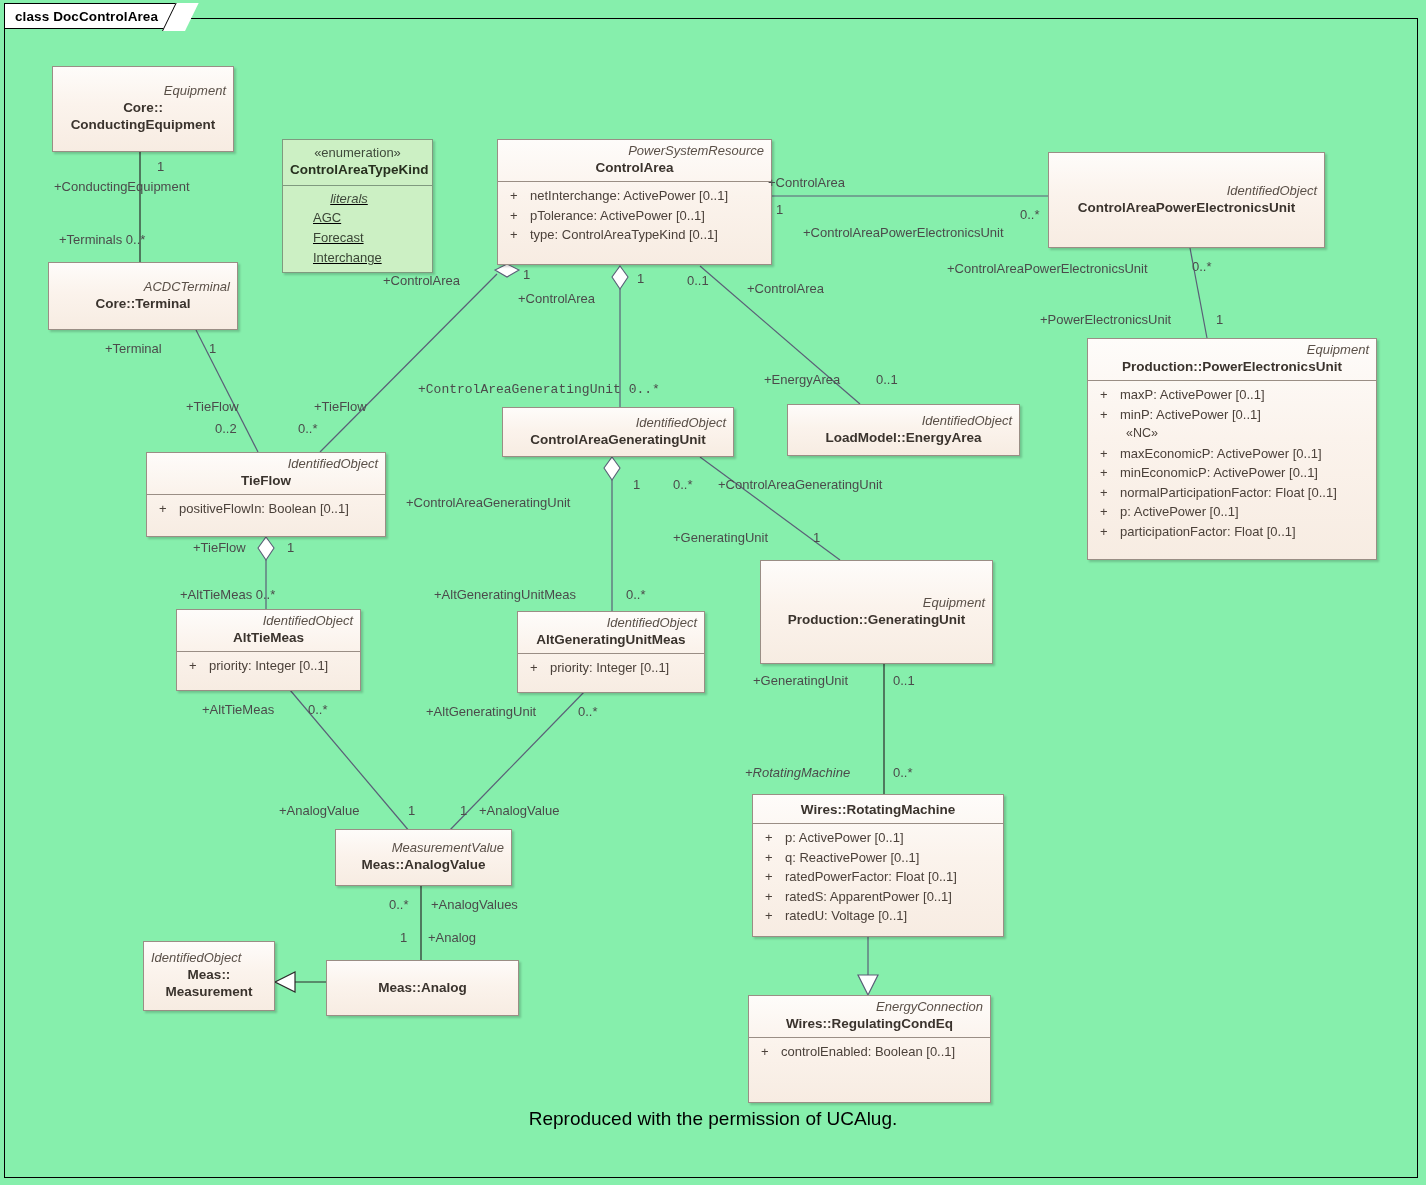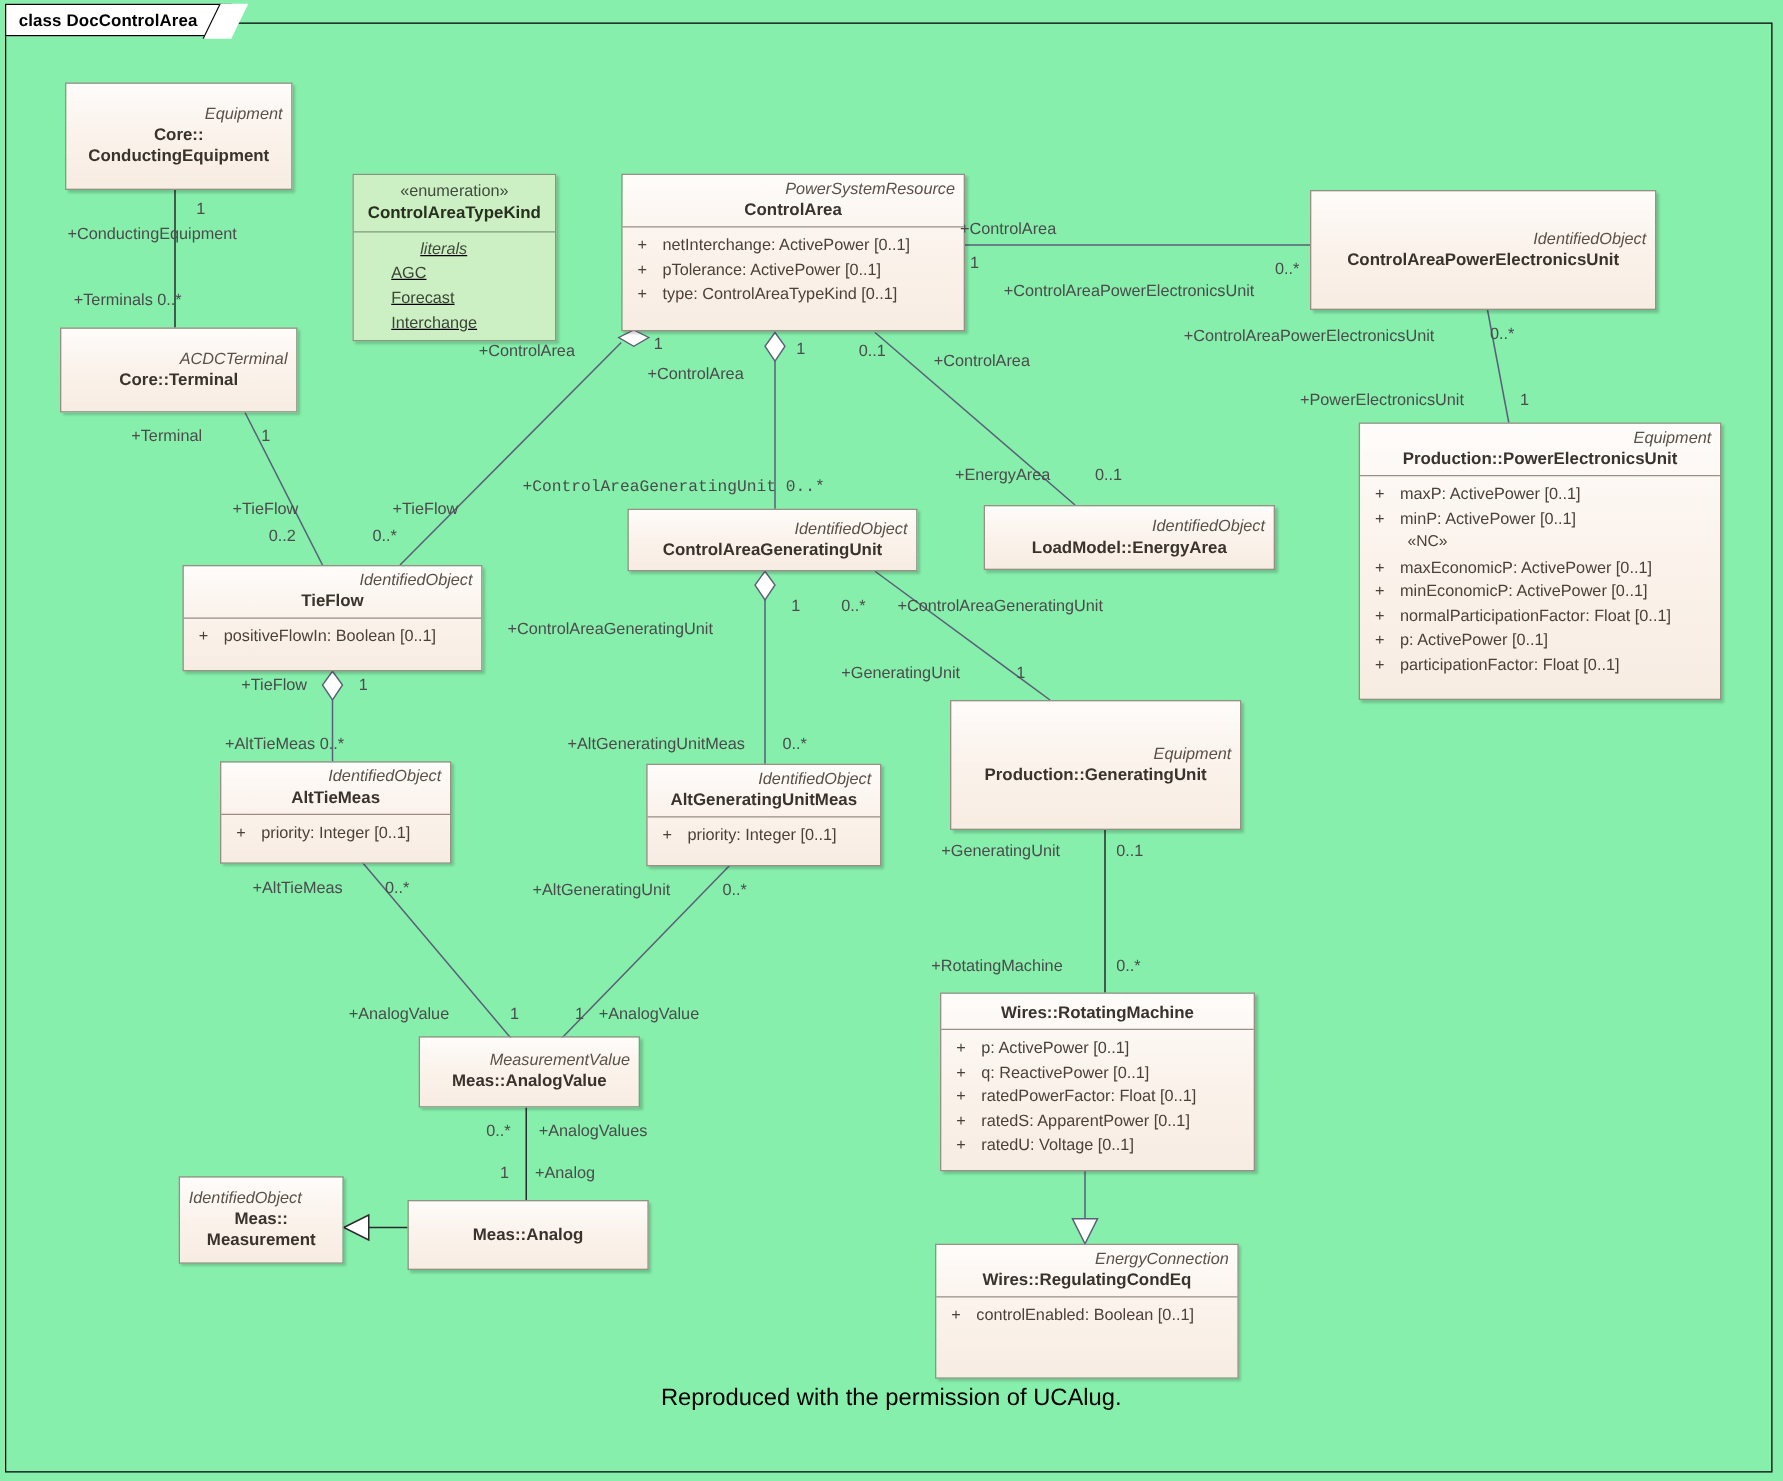--- a/index.html
+++ b/index.html
@@ -119,21 +119,21 @@
     </div>
   </div>
 
   <div class="cls flat" style="left:48px;top:262px;width:190px;height:68px;">
     <div class="hdr">
       <div class="stereo">ACDCTerminal</div>
       <div class="cname">Core::Terminal</div>
     </div>
   </div>
 
-  <div class="enum" style="left:282px;top:139px;width:163px;height:134px;">
+  <div class="enum" style="left:282px;top:139px;width:151px;height:134px;">
     <div class="hdr">
       <div class="stereo">«enumeration»</div>
       <div class="cname">ControlAreaTypeKind</div>
     </div>
     <div class="lits">
       <div class="litshdr">literals</div>
       <div class="lit">AGC</div>
       <div class="lit">Forecast</div>
       <div class="lit">Interchange</div>
     </div>
@@ -358,25 +358,25 @@
   <div class="mult" style="left:1216px;top:313px;">1</div>
   <div class="lbl" style="left:193px;top:541px;">+TieFlow</div>
   <div class="mult" style="left:287px;top:541px;">1</div>
   <div class="lbl" style="left:180px;top:588px;">+AltTieMeas 0..*</div>
   <div class="lbl" style="left:406px;top:496px;">+ControlAreaGeneratingUnit</div>
   <div class="mult" style="left:633px;top:478px;">1</div>
   <div class="mult" style="left:673px;top:478px;">0..*</div>
   <div class="lbl" style="left:718px;top:478px;">+ControlAreaGeneratingUnit</div>
   <div class="lbl" style="left:673px;top:531px;">+GeneratingUnit</div>
   <div class="mult" style="left:813px;top:531px;">1</div>
-  <div class="lbl" style="left:454px;top:588px;text-align:center;">+AltGeneratingUnitMeas</div>
+  <div class="lbl" style="left:434px;top:588px;text-align:center;">+AltGeneratingUnitMeas</div>
   <div class="mult" style="left:626px;top:588px;">0..*</div>
   <div class="lbl" style="left:753px;top:674px;">+GeneratingUnit</div>
   <div class="mult" style="left:893px;top:674px;">0..1</div>
-  <div class="lbl" style="left:745px;top:766px;">+RotatingMachine</div>
+  <div class="lbl" style="left:745px;top:766px;font-style:italic;">+RotatingMachine</div>
   <div class="mult" style="left:893px;top:766px;">0..*</div>
   <div class="lbl" style="left:202px;top:703px;">+AltTieMeas</div>
   <div class="mult" style="left:308px;top:703px;">0..*</div>
   <div class="lbl" style="left:426px;top:705px;">+AltGeneratingUnit</div>
   <div class="mult" style="left:578px;top:705px;">0..*</div>
   <div class="lbl" style="left:279px;top:804px;">+AnalogValue</div>
   <div class="mult" style="left:408px;top:804px;">1</div>
   <div class="mult" style="left:460px;top:804px;">1</div>
   <div class="lbl" style="left:479px;top:804px;">+AnalogValue</div>
   <div class="mult" style="left:389px;top:898px;">0..*</div>

